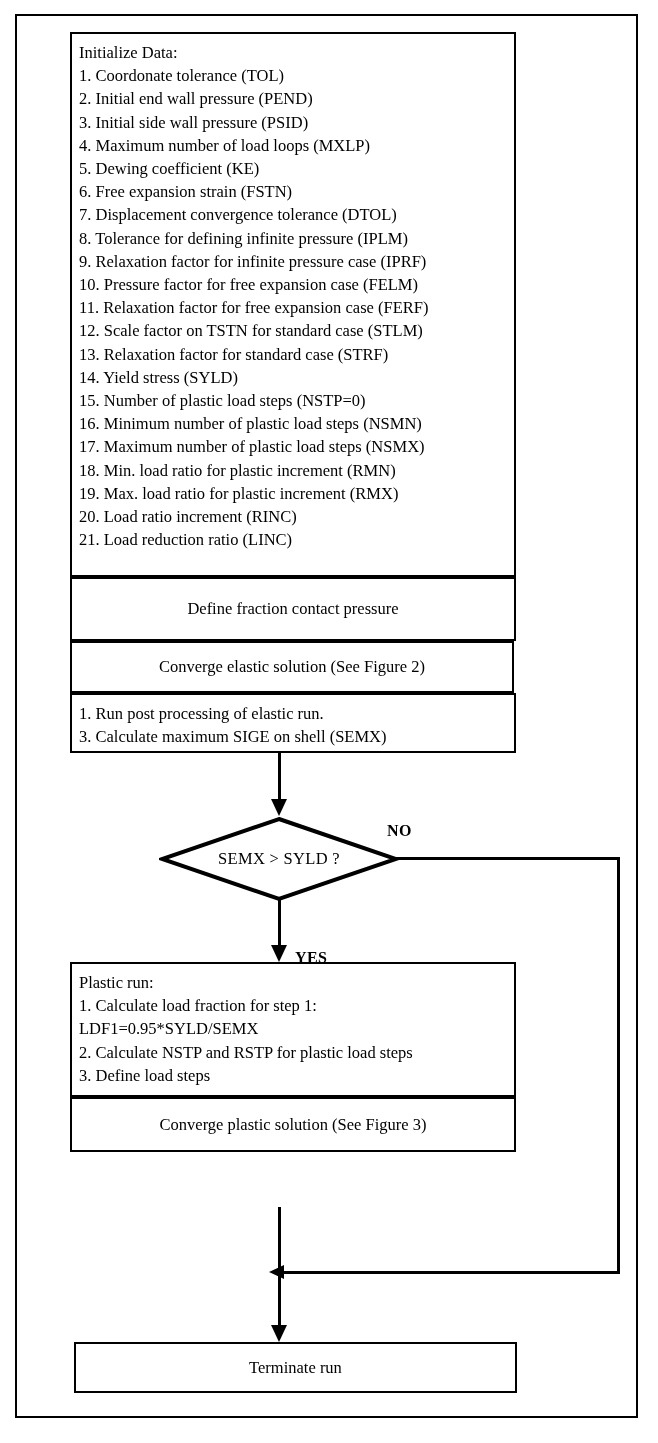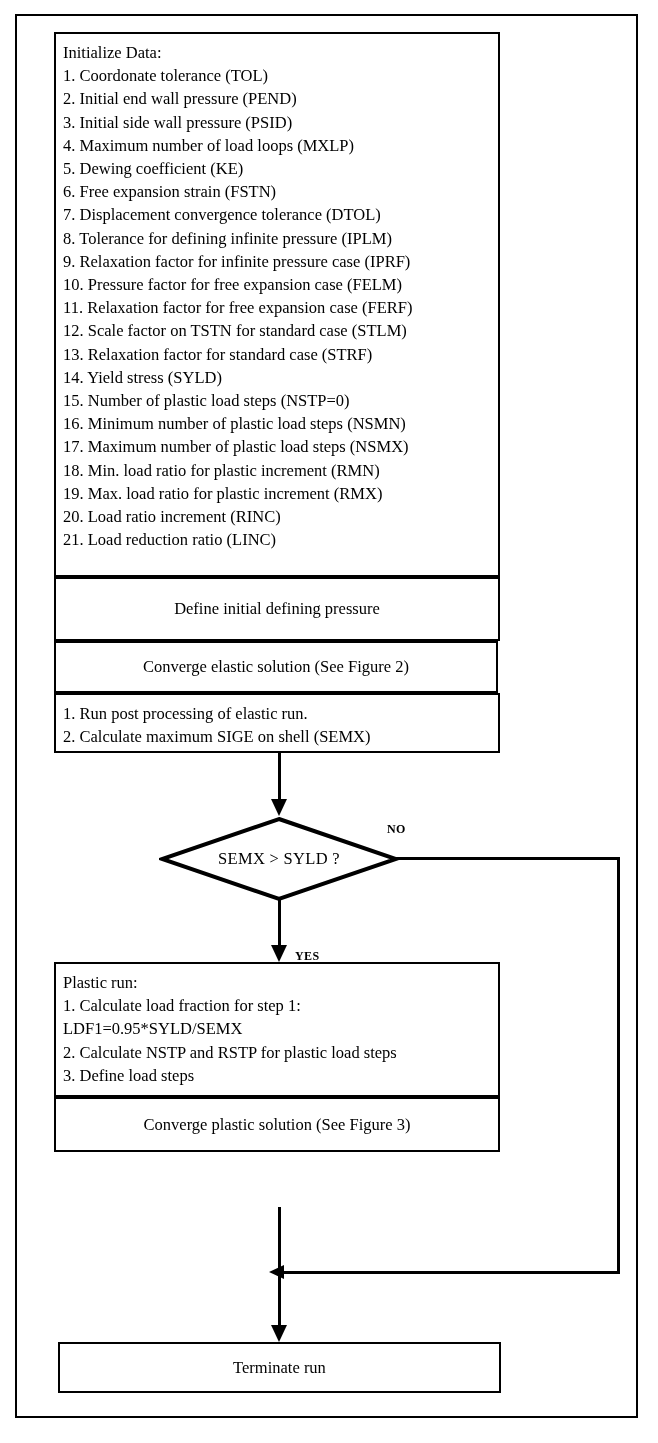--- a/index.html
+++ b/index.html
@@ -25,20 +25,21 @@
     height: 1404px;
     border: 2px solid #000;
     box-sizing: border-box;
     background: #ffffff;
   }
   .node {
     position: absolute;
     box-sizing: border-box;
     border: 2px solid #000;
     background: #ffffff;
+    margin-left: 16px;
   }
   .node-text {
     font-size: 16.5px;
     line-height: 23.2px;
     white-space: pre-wrap;
   }
   
   .list-box .node-text {
     padding: 7px 0 0 7px;
     text-align: left;
@@ -95,21 +96,21 @@
   .arrow-left {
     position: absolute;
     width: 0;
     height: 0;
     border-top: 7px solid transparent;
     border-bottom: 7px solid transparent;
     border-right: 15px solid #000;
   }
   .edge-label {
     position: absolute;
-    font-size: 12px;
+    font-size: 16px;
     font-weight: bold;
     font-family: "Liberation Serif", "DejaVu Serif", serif;
     letter-spacing: 0.4px;
   }
 </style>
 </head>
 <body>
 
 <div id="page">
   <div id="outer-frame">
@@ -133,30 +134,30 @@
 15. Number of plastic load steps (NSTP=0)
 16. Minimum number of plastic load steps (NSMN)
 17. Maximum number of plastic load steps (NSMX)
 18. Min. load ratio for plastic increment (RMN)
 19. Max. load ratio for plastic increment (RMX)
 20. Load ratio increment (RINC)
 21. Load reduction ratio (LINC)</div>
     </div>
 
     <div class="node center-box" style="left:37px; top:561px; width:446px; height:64px;">
-      <div class="node-text">Define initial defining pressure</div>
+      <div class="node-text">Define fraction contact pressure</div>
     </div>
 
     <div class="node center-box" style="left:37px; top:625px; width:444px; height:52px;">
       <div class="node-text">Converge elastic solution (See Figure 2)</div>
     </div>
 
     <div class="node list-box" style="left:37px; top:677px; width:446px; height:60px;">
       <div class="node-text">1. Run post processing of elastic run.
-2. Calculate maximum SIGE on shell (SEMX)</div>
+3. Calculate maximum SIGE on shell (SEMX)</div>
     </div>
 
     <div class="vline" style="left:261px; top:737px; width:3px; height:46px;"></div>
     <div class="arrow-down" style="left:254px; top:783px;"></div>
 
     <div id="decision" style="left:142px; top:800px;">
       <svg width="240" height="86" viewBox="0 0 240 86">
         <polygon points="120,3 237,43 120,83 3,43" fill="#ffffff" stroke="#000000" stroke-width="4"></polygon>
       </svg>
       <div id="decision-label">SEMX &gt; SYLD ?</div>

